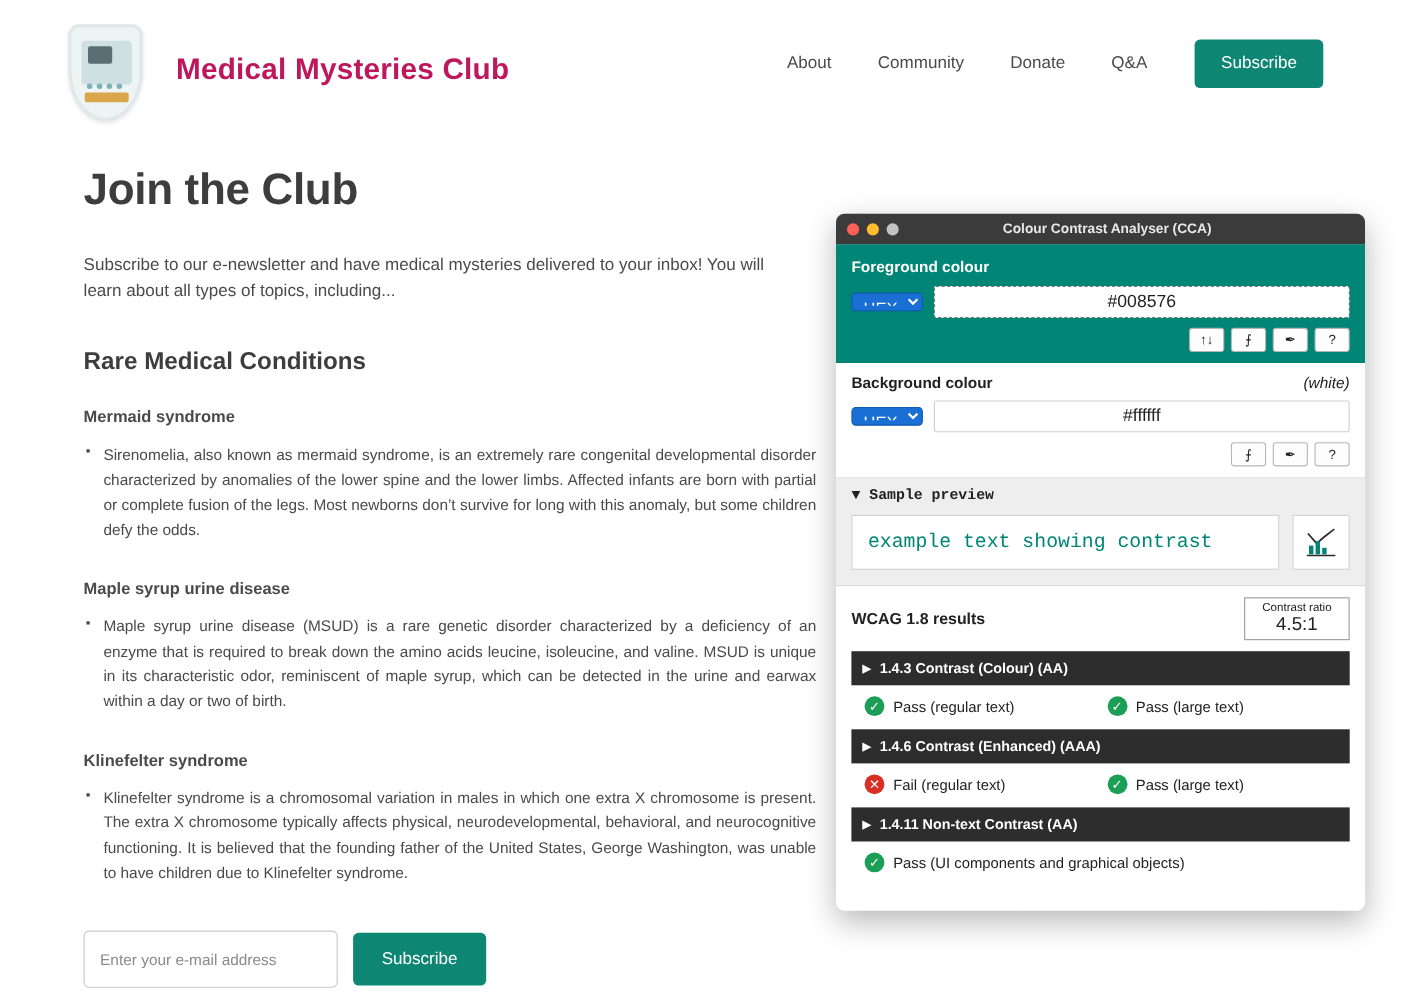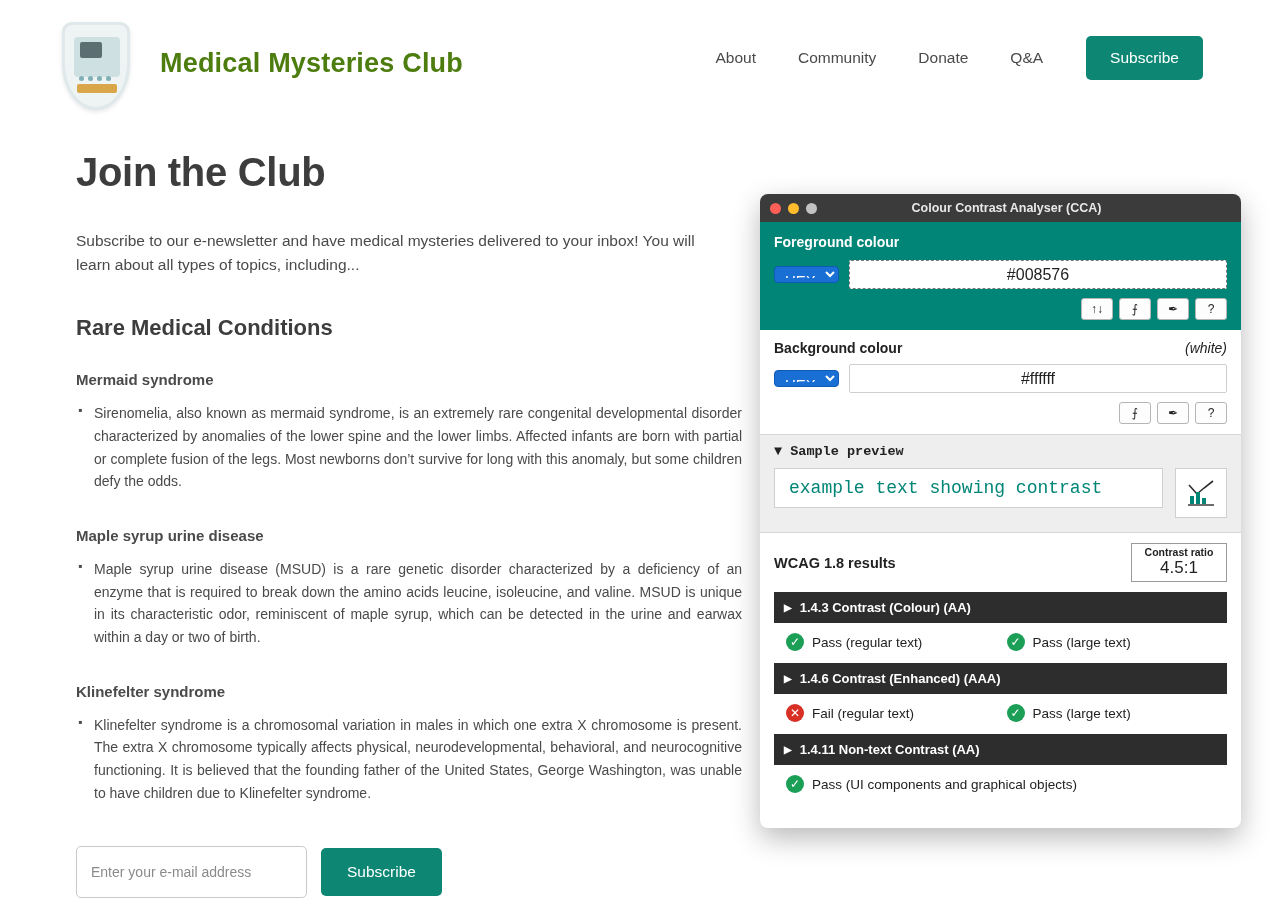--- a/index.html
+++ b/index.html
@@ -41,21 +41,21 @@
   }
   .logo-base {
     position: absolute; left: 12px; bottom: 14px; width: 40px; height: 9px;
     background: #d9a64a; border-radius: 2px;
   }
   .logo-dots { position:absolute; left: 14px; bottom: 26px; display:flex; gap:4px; }
   .logo-dots i { display:block; width:5px; height:5px; border-radius:50%; background:#7fb0b5; }
 
   .site-title {
     position: absolute; left: 160px; top: 48px;
-    font-size: 27px; font-weight: bold; color: #4d7c0f;
+    font-size: 27px; font-weight: bold; color: #be185d;
     letter-spacing: 0.2px;
   }
   .nav {
     position: absolute; right: 72px; top: 36px;
     display: flex; align-items: center; gap: 0;
   }
   .nav a {
     color: #4a4a4a; font-size: 15.5px; text-decoration: none;
     padding: 0 21px;
   }
@@ -151,34 +151,34 @@
   .bg-head { display: flex; align-items: baseline; justify-content: space-between; }
   .bg-head .lbl { font-size: 14px; font-weight: bold; }
   .bg-head .white-note { font-style: italic; font-size: 14px; color: #222; }
 
   .preview-panel { background: #eeeeee; padding: 9px 14px 14px 14px; border-bottom: 1px solid #d8d8d8; font-family: Liberation Mono, monospace; }
   .disclosure { font-size: 13.5px; font-weight: bold; color: #222; margin-bottom: 9px; }
   .preview-row { display: flex; gap: 12px; align-items: stretch; }
   .sample-text {
     flex: 1; background: #fff; border: 1px solid #cfcfcf;
     display: flex; align-items: center; padding: 17px 14px;
-    color: #008576; font-size: 18px; height: 40px;
+    color: #008576; font-size: 18px; height: 50px;
   }
   .sample-graphic {
     width: 52px; height: 50px; background: #fff; border: 1px solid #cfcfcf;
     display: flex; align-items: center; justify-content: center;
   }
 
   .results-panel { background: #fff; padding: 10px 14px 12px 14px; }
   .results-head { display: flex; align-items: center; justify-content: space-between; }
   .results-title { font-size: 14.5px; font-weight: bold; color: #222; }
   .ratio-box {
     border: 1px solid #9b9b9b; padding: 2px 10px 3px 10px; text-align: center; min-width: 96px;
   }
-  .ratio-label { font-size: 10.5px; font-weight: bold; color: #222; }
+  .ratio-label { font-size: 10.5px; font-weight: normal; color: #222; }
   .ratio-value { font-size: 17px; color: #222; }
 
   .crit {
     background: #2d2d2d; color: #fff; font-size: 13px; font-weight: bold;
     padding: 8px 10px; margin-top: 10px; display: flex; align-items: center; gap: 8px;
   }
   .crit .tri { font-size: 10px; }
   .checks { display: flex; gap: 0; padding: 10px 0 2px 12px; }
   .check { display: flex; align-items: center; gap: 8px; font-size: 13.5px; color: #222; width: 232px; }
   .badge { width: 18px; height: 18px; border-radius: 50%; display:flex; align-items:center; justify-content:center; color:#fff; font-size: 12px; }

